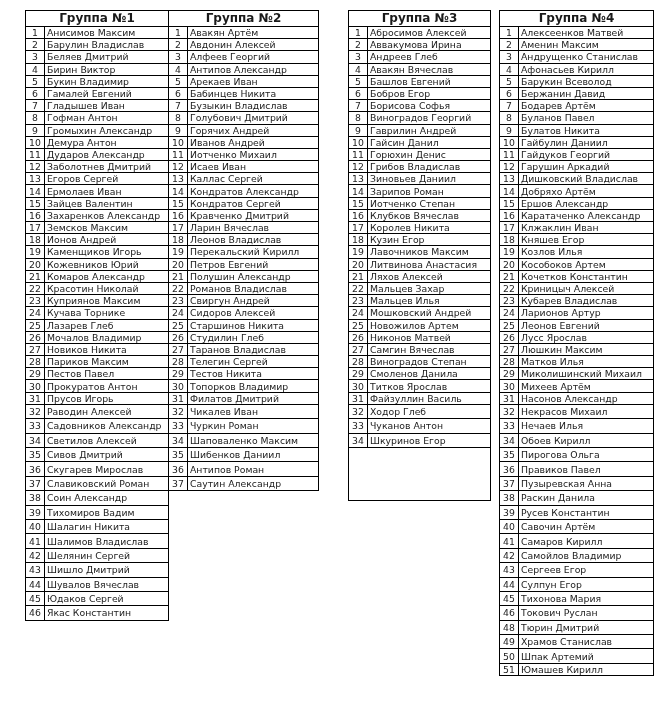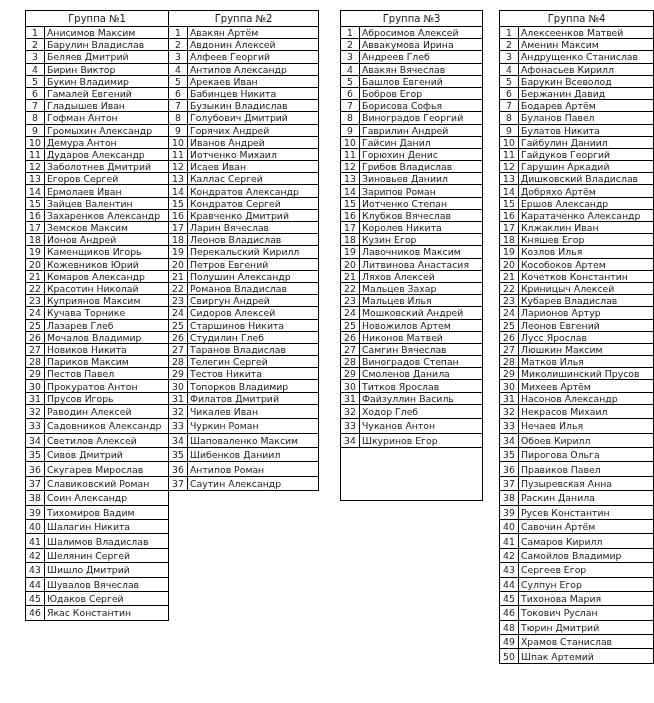--- a/index.html
+++ b/index.html
@@ -2,26 +2,26 @@
 <html><head>
 <meta charset="utf-8">
 <style>
   html, body { margin: 0; padding: 0; background: #ffffff; }
   body { width: 654px; height: 703px; position: relative; overflow: hidden;
          font-family: "DejaVu Sans", sans-serif; color: #1a1a1a; }
   .group { position: absolute; top: 10px; }
   .group table { border-collapse: collapse; table-layout: fixed; }
   .group td, .group th { border: 1px solid #000; padding: 0; height: 11.2px; line-height: 11px;
        font-size: 9.3px; white-space: nowrap; overflow: hidden; }
-  .group th { height: 15px; font-weight: normal; font-size: 10px; text-align: center; margin-top: 8px; }
+  .group th { height: 15px; font-weight: bold; font-size: 12px; text-align: center; margin-top: 8px; }
   .group td.num { text-align: center; color: #222; }
   .group td.name { padding-left: 2px; }
   #g1 { left: 25px; } #g1 td.num { width: 18px; } #g1 td.name { width: 121px; }
   #g2 { left: 168px; } #g2 td.num { width: 18px; } #g2 td.name { width: 128px; }
-  #g3 { left: 309px; padding-left: 31px; } #g3 td.num { width: 18px; } #g3 td.name { width: 120px; }
+  #g3 { left: 317px; padding-left: 31px; } #g3 td.num { width: 18px; } #g3 td.name { width: 120px; }
   #g4 { left: 459px; padding-left: 40px; } #g4 td.num { width: 18px; } #g4 td.name { width: 132px; }
   .tall td { height: 13.4px; }
   .filler { border-left: 1px solid #000; border-right: 1px solid #000; border-bottom: 1px solid #000;
             height: 52px; }
 </style>
 </head>
 <body>
 
 <div id="g1" class="group">
   <table>
@@ -640,21 +640,21 @@
         <tr>
           <td class="num">27</td>
           <td class="name">Люшкин Максим</td>
         </tr>
         <tr>
           <td class="num">28</td>
           <td class="name">Матков Илья</td>
         </tr>
         <tr>
           <td class="num">29</td>
-          <td class="name">Миколишинский Прусов</td>
+          <td class="name">Миколишинский Михаил</td>
         </tr>
         <tr>
           <td class="num">30</td>
           <td class="name">Михеев Артём</td>
         </tr>
         <tr>
           <td class="num">31</td>
           <td class="name">Насонов Александр</td>
         </tr>
         <tr class="tall">
@@ -721,16 +721,20 @@
           <td class="num">48</td>
           <td class="name">Тюрин Дмитрий</td>
         </tr>
         <tr class="tall">
           <td class="num">49</td>
           <td class="name">Храмов Станислав</td>
         </tr>
         <tr class="tall">
           <td class="num">50</td>
           <td class="name">Шпак Артемий</td>
+        </tr>
+        <tr>
+          <td class="num">51</td>
+          <td class="name">Юмашев Кирилл</td>
         </tr>
       </tbody>
     </table>
 </div>
 
 </body></html>

